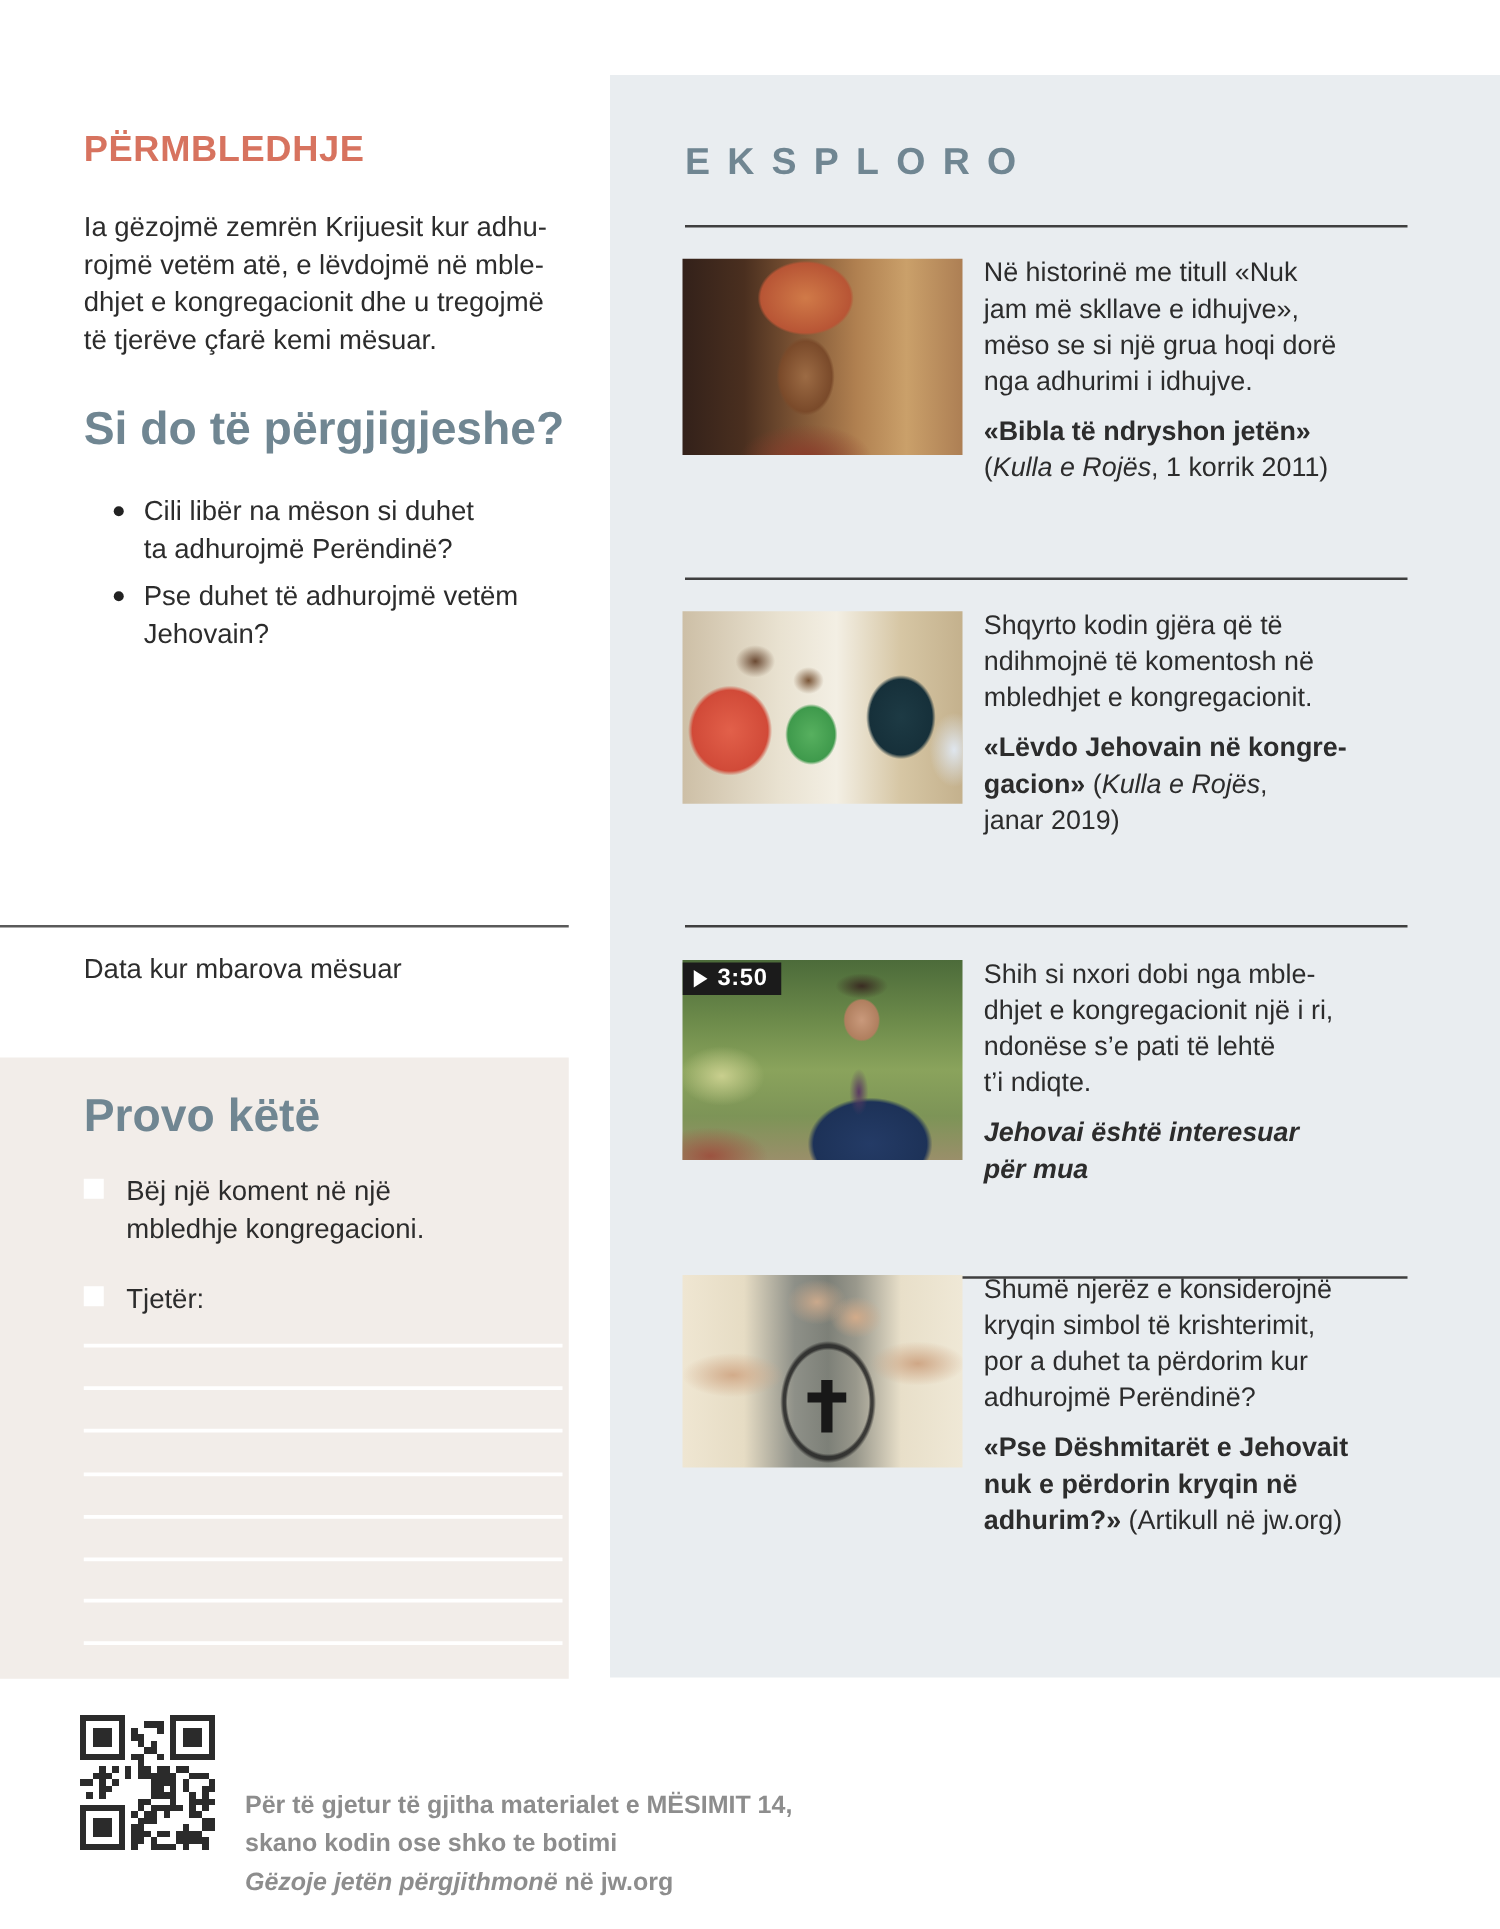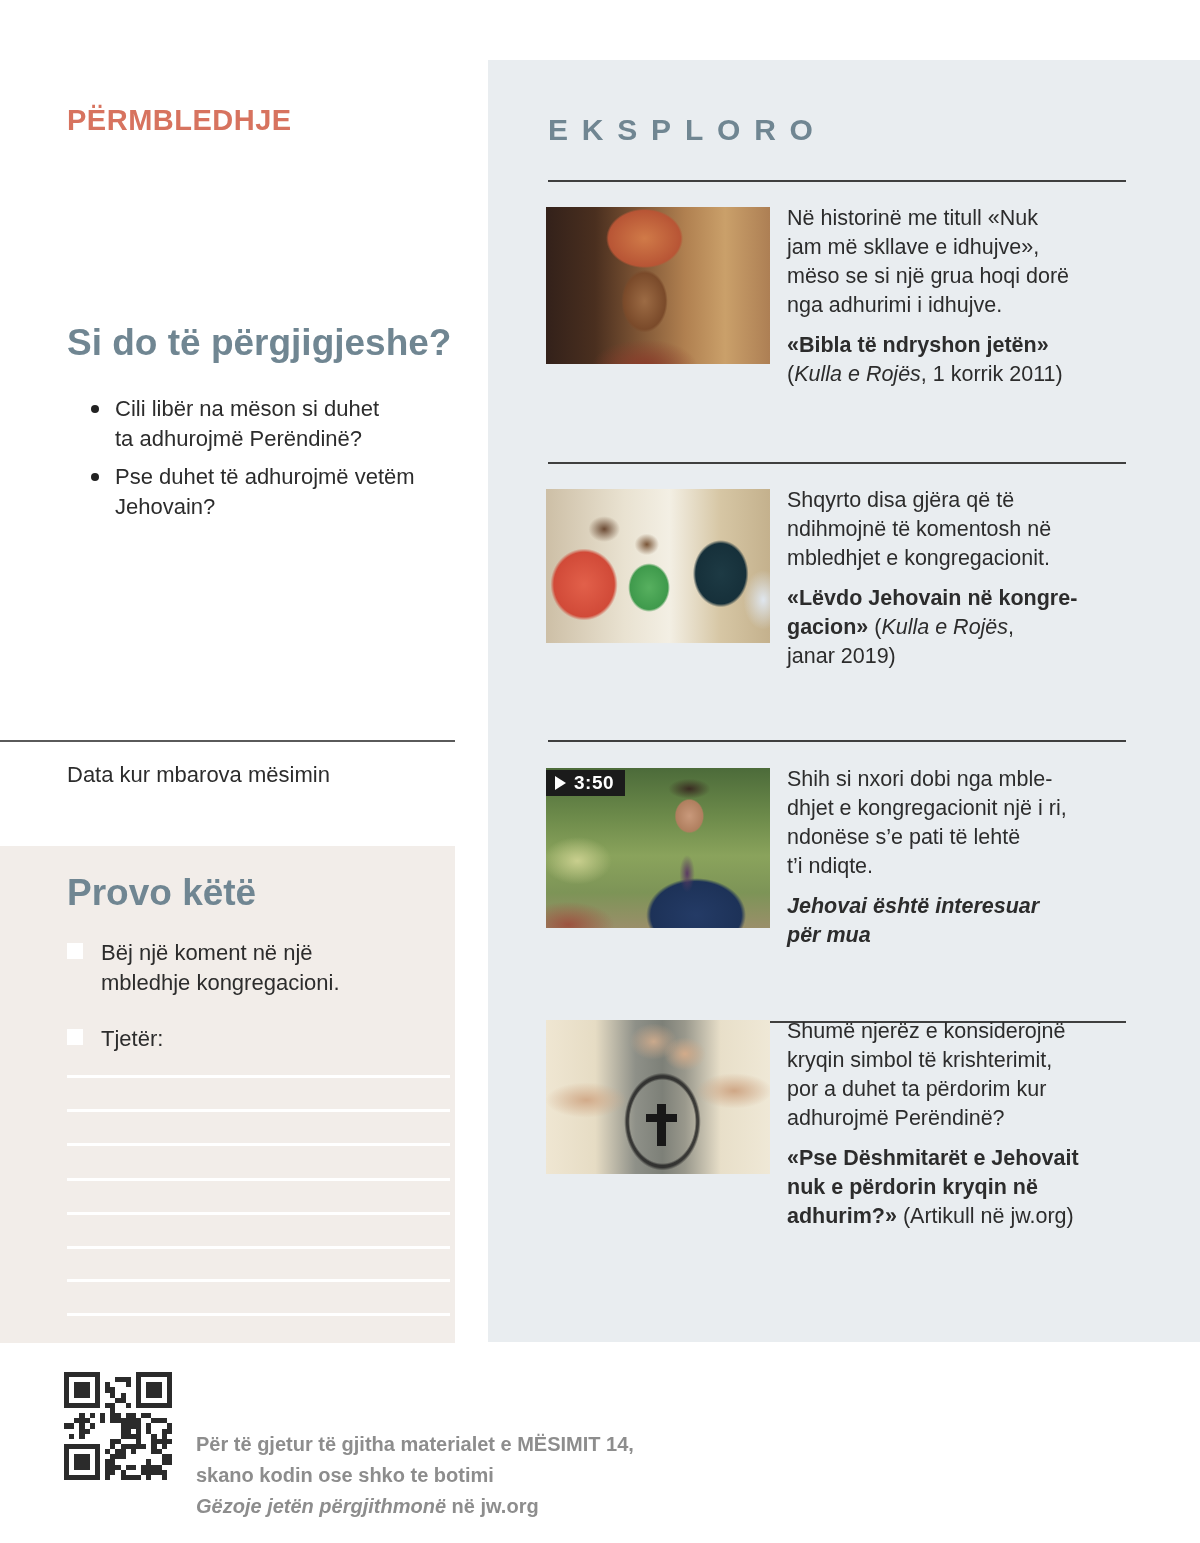--- a/index.html
+++ b/index.html
@@ -86,31 +86,35 @@
   .foot-text{position:absolute;left:196px;top:1429px;font-size:20px;line-height:31px;
              color:#8d8d8d;font-weight:bold;}
   .foot-text .it{font-style:italic;}
 </style>
 </head>
 <body>
 
 <div class="page">
 
   <div class="h-coral">PËRMBLEDHJE</div>
+  <div class="summary-text">Ia gëzojmë zemrën Krijuesit kur adhu-
+rojmë vetëm atë, e lëvdojmë në mble-
+dhjet e kongregacionit dhe u tregojmë
+të tjerëve çfarë kemi mësuar.</div>
 
   <div class="h-slate h-questions">Si do të përgjigjeshe?</div>
   <div class="q-list">
     <div class="q-item">Cili libër na mëson si duhet
 ta adhurojmë Perëndinë?</div>
     <div class="q-item">Pse duhet të adhurojmë vetëm
 Jehovain?</div>
   </div>
 
   <div class="left-rule"></div>
-  <div class="date-label">Data kur mbarova mësimin</div>
+  <div class="date-label">Data kur mbarova mësuar</div>
 
   <div class="try-panel">
     <div class="h-slate" style="position:absolute;left:67px;top:26px;">Provo këtë</div>
     <div class="try-row" style="top:92px;">
       <span class="cb"></span>
       <span class="try-label">Bëj një koment në një
 mbledhje kongregacioni.</span>
     </div>
     <div class="try-row" style="top:178px;">
       <span class="cb"></span>
@@ -138,21 +142,21 @@
 mëso se si një grua hoqi dorë
 nga adhurimi i idhujve.</p>
         <p class="ref"><span>«Bibla të ndryshon jetën»</span><br><span class="n">(</span><span class="i">Kulla e Rojës</span><span class="n">, 1 korrik 2011)</span></p>
       </div>
     </div>
 
     <div class="xsep" style="top:402px;"></div>
     <div class="x-item" style="top:429px;">
       <div class="x-photo ph2"></div>
       <div class="x-text">
-        <p class="desc">Shqyrto disa gjëra që të
+        <p class="desc">Shqyrto kodin gjëra që të
 ndihmojnë të komentosh në
 mbledhjet e kongregacionit.</p>
         <p class="ref"><span>«Lëvdo Jehovain në kongre-
 gacion»</span><span class="n"> (</span><span class="i">Kulla e Rojës</span><span class="n">,
 janar 2019)</span></p>
       </div>
     </div>
 
     <div class="xsep" style="top:680px;"></div>
     <div class="x-item" style="top:708px;">

